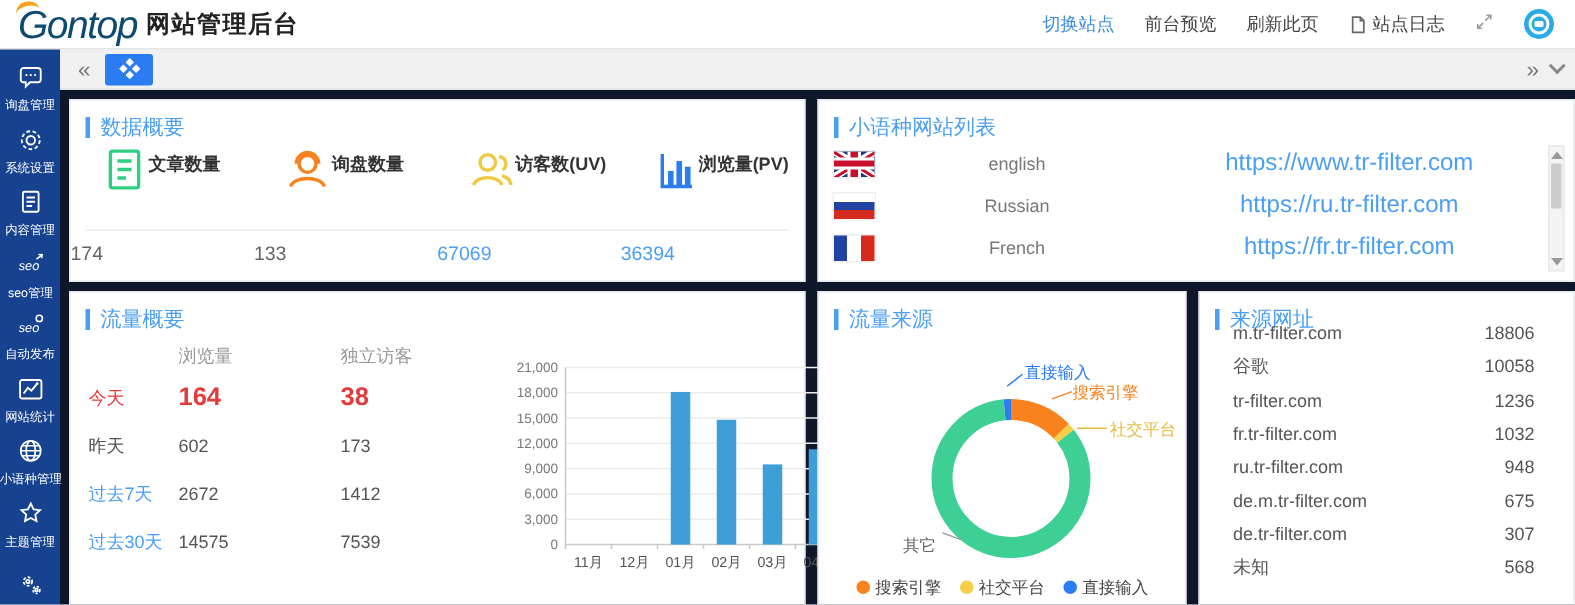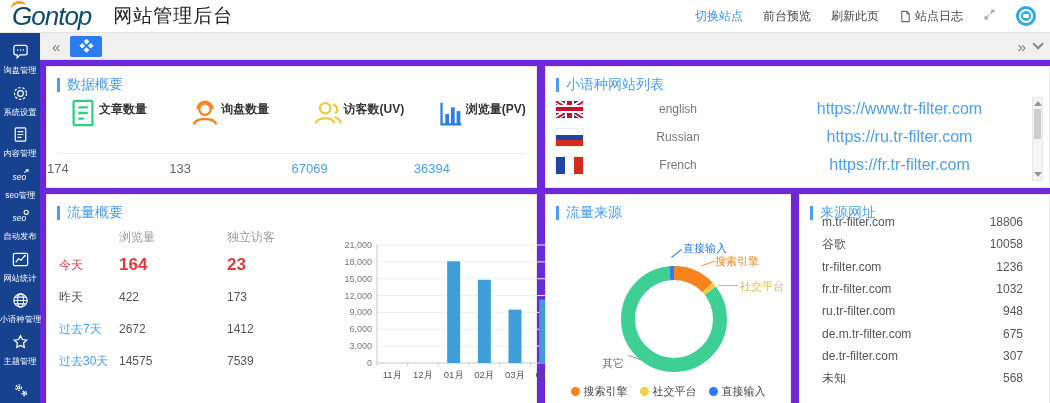--- a/index.html
+++ b/index.html
@@ -7,21 +7,21 @@
     font-family:"Liberation Sans", sans-serif; position:relative; }
 
   
   .header { position:absolute; left:0; top:0; width:1050px; height:33px; background:#fff;
     border-bottom:1px solid #e4e4e4; display:flex; align-items:center; justify-content:space-between; z-index:5; }
   .logo { display:flex; align-items:center; padding-left:12px; }
   .logo-brand { font-size:26px; font-weight:normal; font-style:italic; color:#0c4a6e; letter-spacing:-1px; position:relative; line-height:1; }
   .logo-brand::first-letter { font-size:26px; }
   .logo-swoosh { position:absolute; left:10px; top:1px; width:16px; height:7px;
     border-top:3px solid #f6a21c; border-radius:50% 50% 0 0 / 100% 100% 0 0; transform:rotate(-12deg); }
-  .logo-title { font-size:19px; font-weight:normal; color:#222; margin-left:22px; letter-spacing:1px; }
+  .logo-title { font-size:16px; font-weight:bold; color:#222; margin-left:6px; letter-spacing:1px; }
   .header-nav { display:flex; align-items:center; gap:20px; padding-right:14px; font-size:12px; color:#444; }
   .hnav { cursor:pointer; text-decoration:none; color:#444; display:flex; align-items:center; gap:3px; }
   .hnav.blue { color:#3b8ee0; }
   .hicon { width:13px; height:13px; }
   .avatar { position:relative; width:20px; height:20px; border-radius:50%; background:#2aabe3; display:inline-block; }
   .avatar .ring { position:absolute; inset:3px; border:2px solid #fff; border-radius:50%; }
   .avatar .sq { position:absolute; top:8px; left:7px; width:6px; height:4px; background:#fff; border-radius:1px; }
 
   
   .tabbar { position:absolute; left:40px; top:33px; width:1010px; height:27px; background:#f0f0f0;
@@ -37,21 +37,21 @@
     transform:rotate(45deg) translateY(-3px); margin:0 2px; cursor:pointer; }
 
   
   .sidebar { position:absolute; left:0; top:33px; width:40px; height:370px; background:#17428f; z-index:6;
     display:flex; flex-direction:column; padding-top:6px; }
   .side-item { height:41.5px; display:flex; flex-direction:column; align-items:center; justify-content:center; cursor:pointer; flex:none; }
   .side-item svg { width:19px; height:19px; }
   .side-label { font-size:9px; color:#fff; margin-top:3px; white-space:nowrap; transform:scale(.92); }
 
   
-  .content { position:absolute; left:40px; top:60px; width:1010px; height:343px; background:#6d28d9; }
+  .content { position:absolute; left:40px; top:60px; width:1010px; height:343px; background:#0f172a; }
   .panel { position:absolute; background:#fff; border:1px solid #e6e8eb; }
   .p1 { left:6px; top:6px; width:491px; height:122px; }
   .p2 { left:505px; top:6px; width:505px; height:122px; }
   .p3 { left:6px; top:134px; width:491px; height:300px; }
   .p4 { left:505px; top:134px; width:246px; height:300px; }
   .p5 { left:759px; top:134px; width:251px; height:300px; }
   .sec-title { display:flex; align-items:center; gap:7px; padding:9px 0 0 10px; }
   .sec-bar { width:3px; height:14px; background:#4a9ff5; }
   .sec-text { font-size:14px; color:#4a9ff5; }
 
@@ -331,25 +331,25 @@
     </div>
     <div class="ts-table">
       <div class="ts-row hdr">
         <span></span>
         <span>浏览量</span>
         <span>独立访客</span>
       </div>
       <div class="ts-row">
         <span class="ts-label c-red">今天</span>
         <span class="ts-val c-red big">164</span>
-        <span class="ts-val c-red big">23</span>
+        <span class="ts-val c-red big">38</span>
       </div>
       <div class="ts-row">
         <span class="ts-label c-dark">昨天</span>
-        <span class="ts-val">422</span>
+        <span class="ts-val">602</span>
         <span class="ts-val">173</span>
       </div>
       <div class="ts-row">
         <span class="ts-label c-blue">过去7天</span>
         <span class="ts-val">2672</span>
         <span class="ts-val">1412</span>
       </div>
       <div class="ts-row">
         <span class="ts-label c-blue">过去30天</span>
         <span class="ts-val">14575</span>

